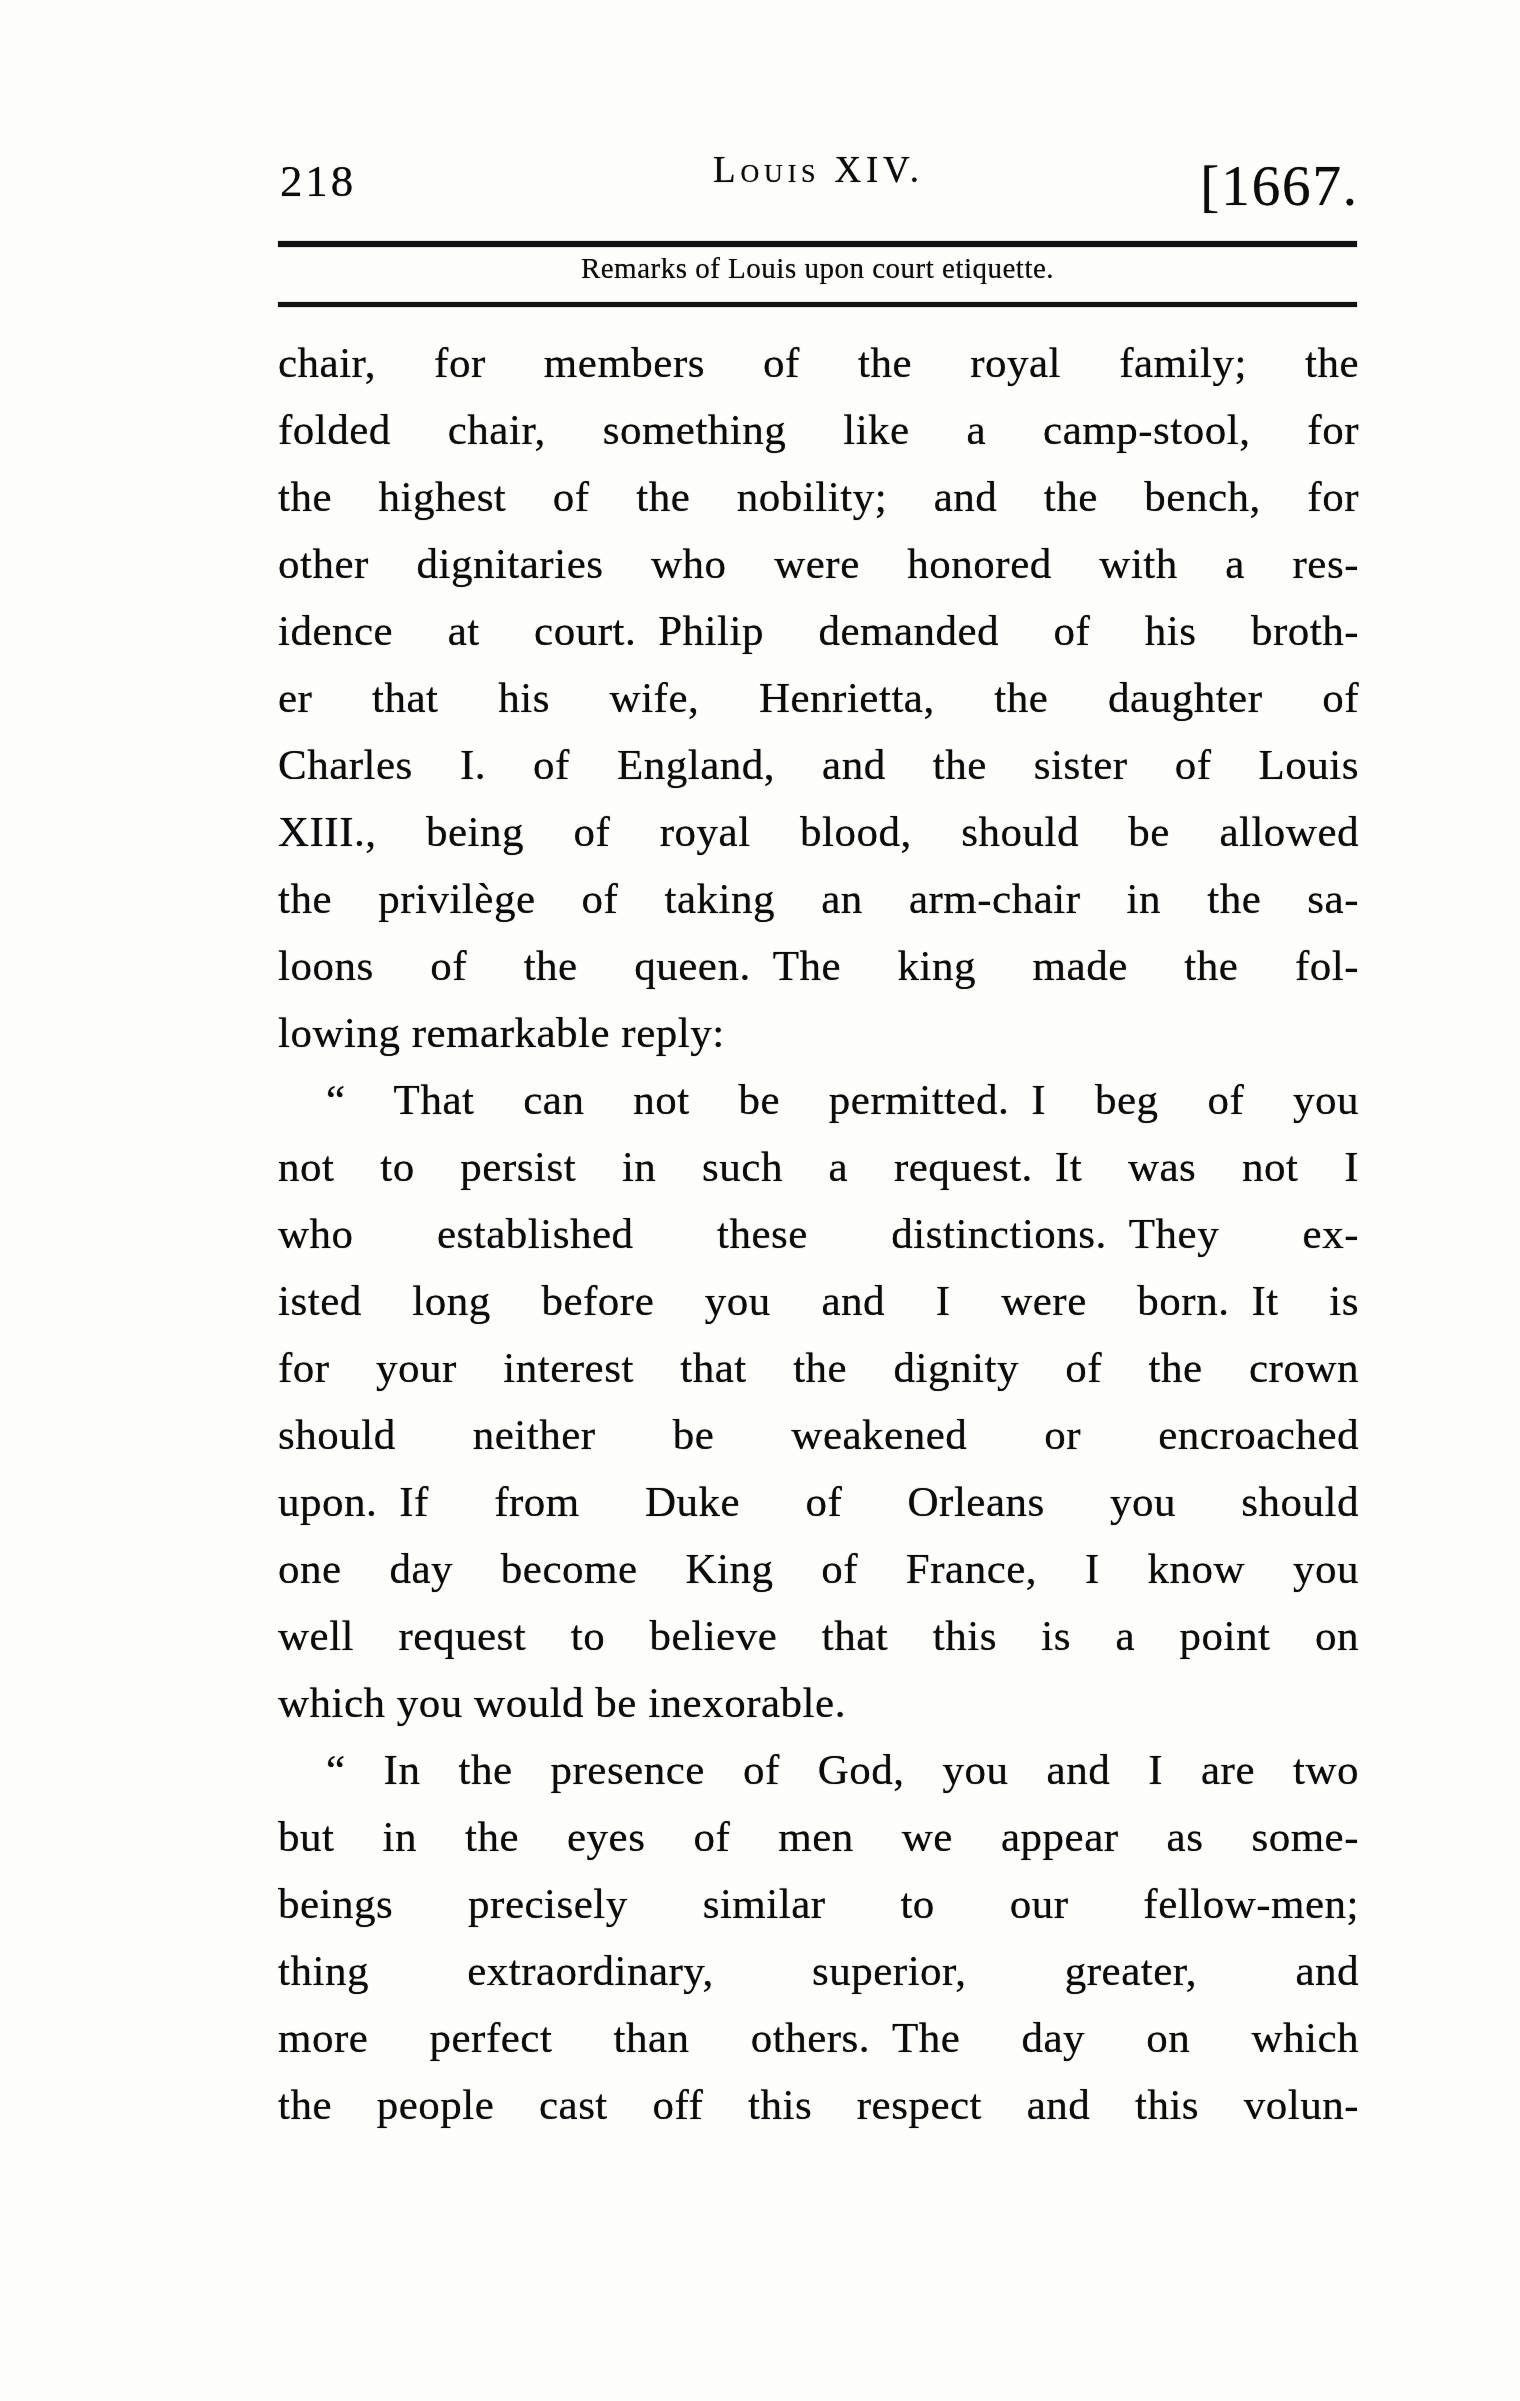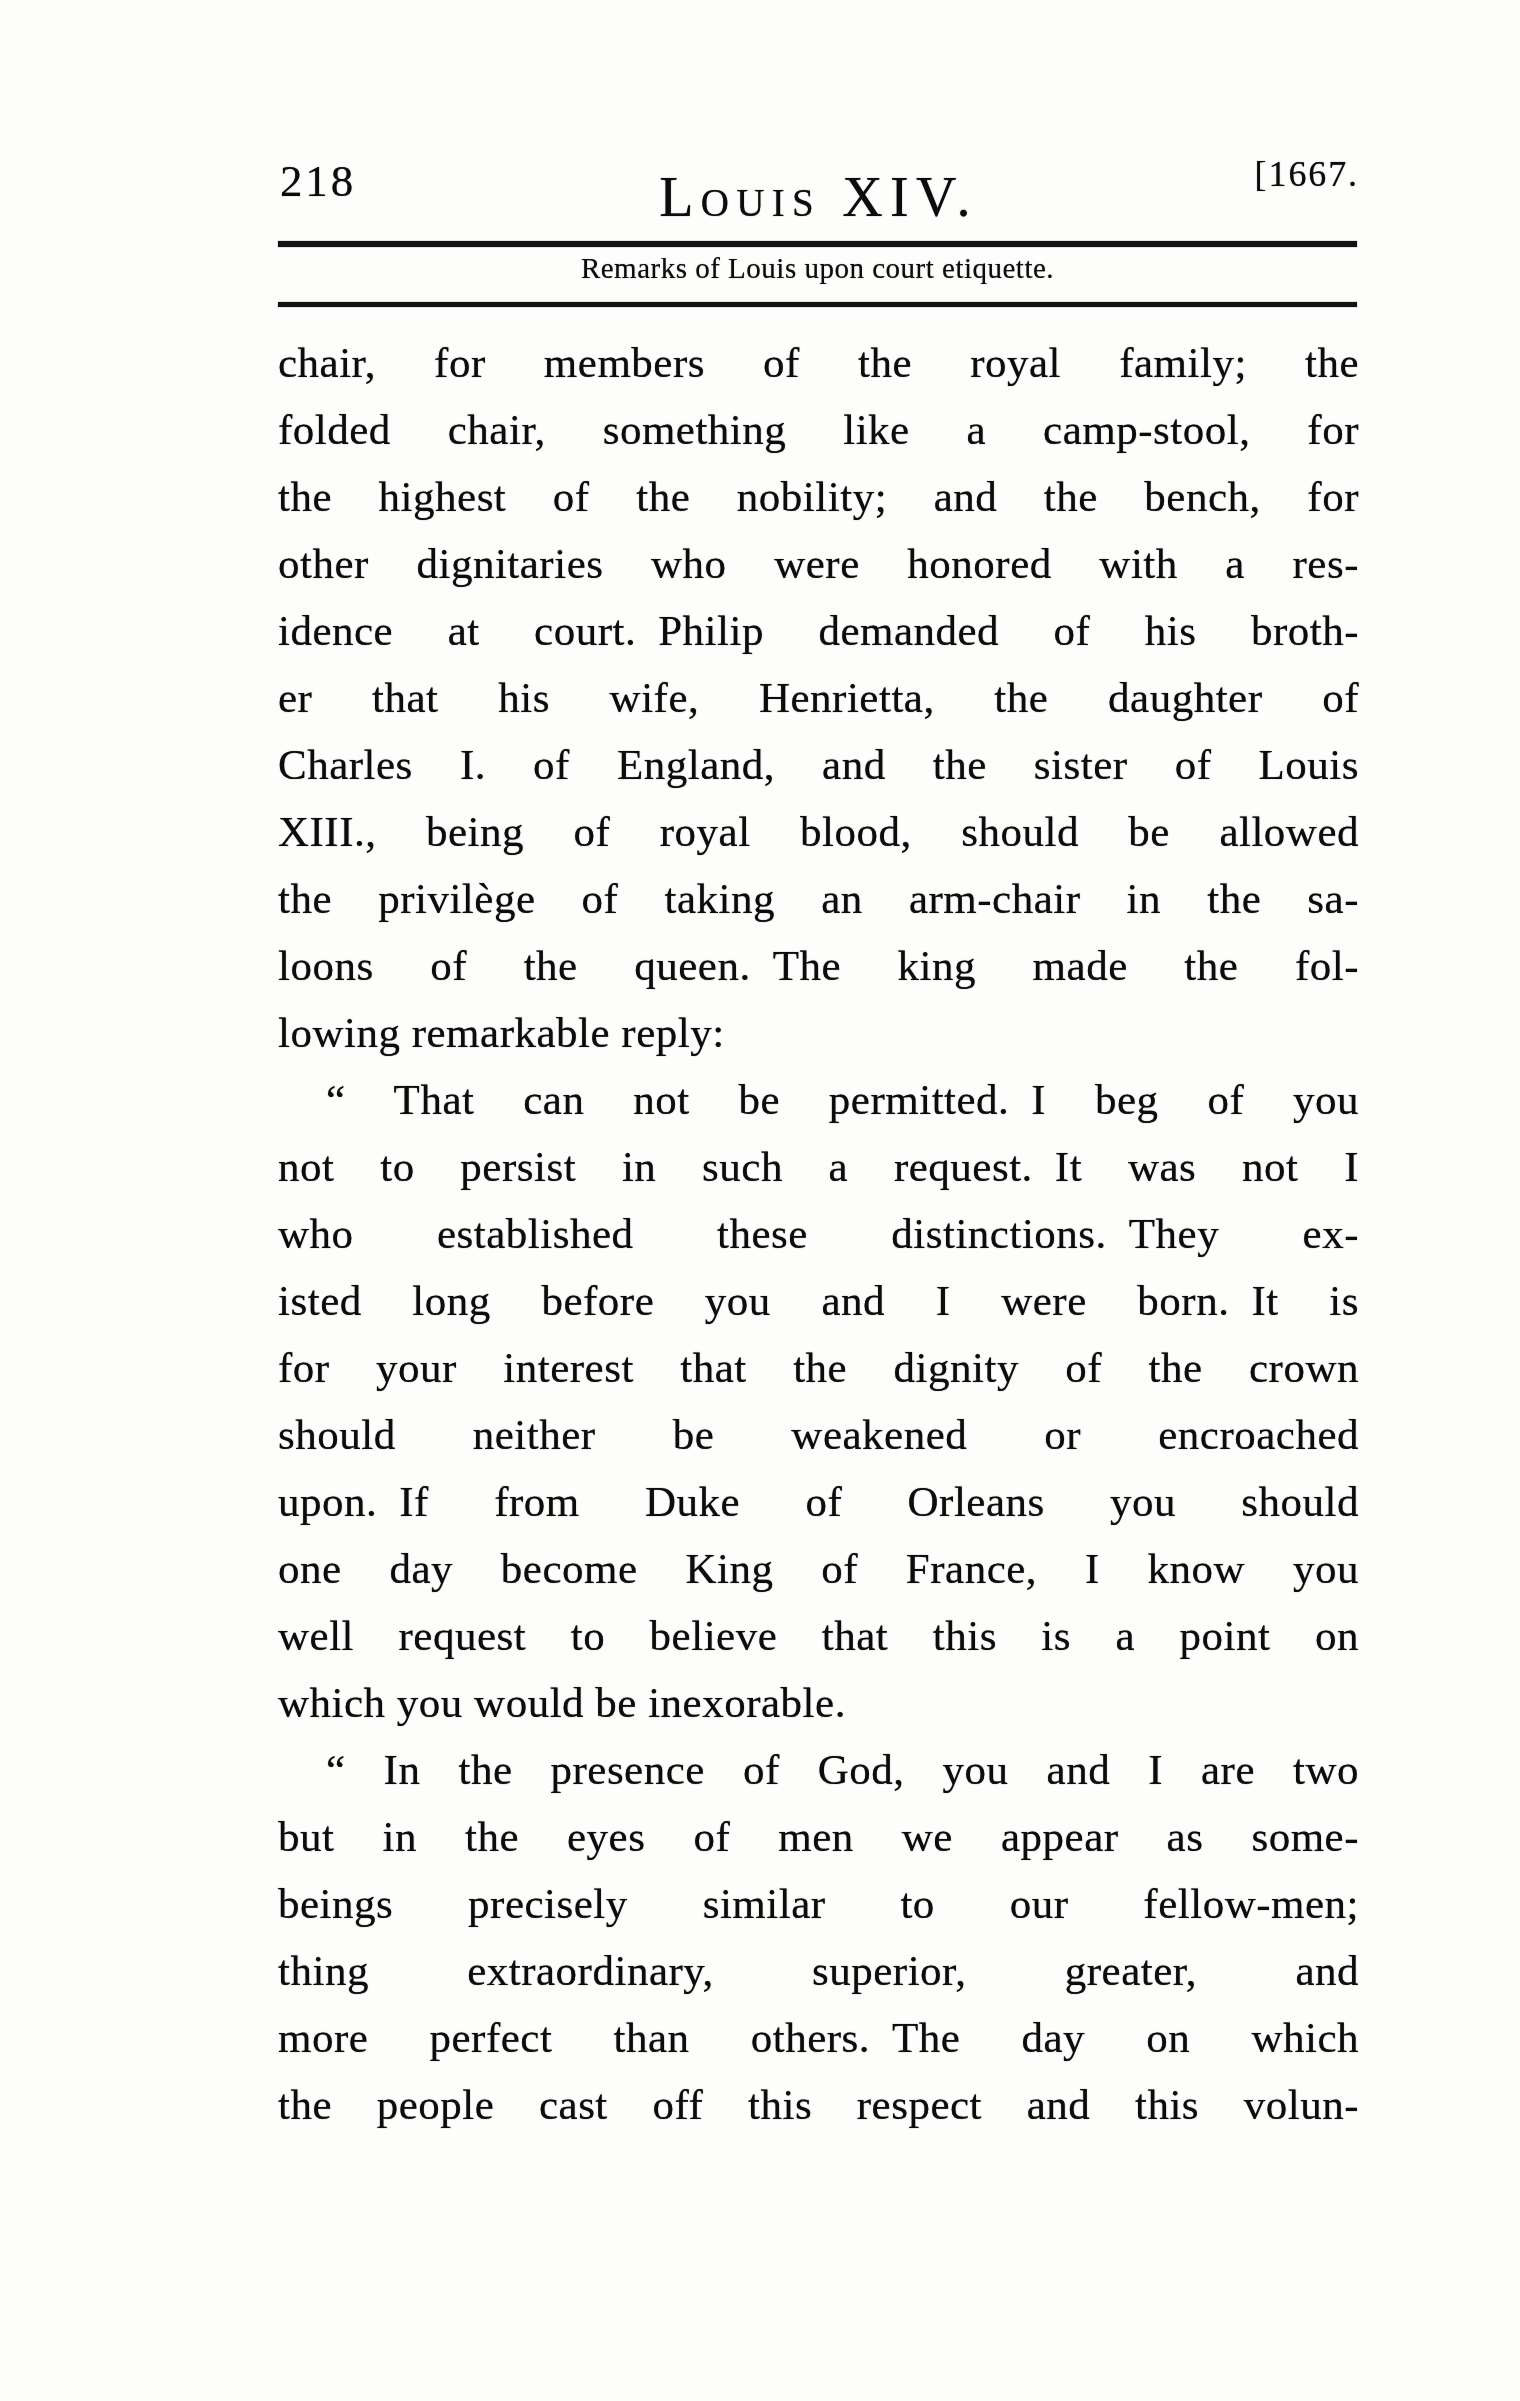--- a/index.html
+++ b/index.html
@@ -30,32 +30,32 @@
     left: 1.9px;
     top: 7.7px;
     font-size: 45px;
     letter-spacing: 2.9px;
     text-shadow: 0 0 1px rgba(0,0,0,.7);
   }
   .book-title {
     position: absolute;
     left: 50%;
     transform: translateX(-50%);
-    top: 18px;
-    font-size: 56px;
+    top: 1px;
+    font-size: 37px;
     font-variant: small-caps;
     letter-spacing: 0.13em;
     white-space: nowrap;
     text-shadow: 0 0 1px rgba(0,0,0,.75);
   }
   .year-marker {
     position: absolute;
     right: 0;
     top: 5.8px;
-    font-size: 36px;
+    font-size: 57px;
     letter-spacing: 1.9px;
     text-shadow: 0 0 1px rgba(0,0,0,.7);
   }
   
   .rule {
     position: absolute;
     left: 278px;
     width: 1079px;
     background: #131313;
     box-shadow: 0 0 1px rgba(0,0,0,.6);

